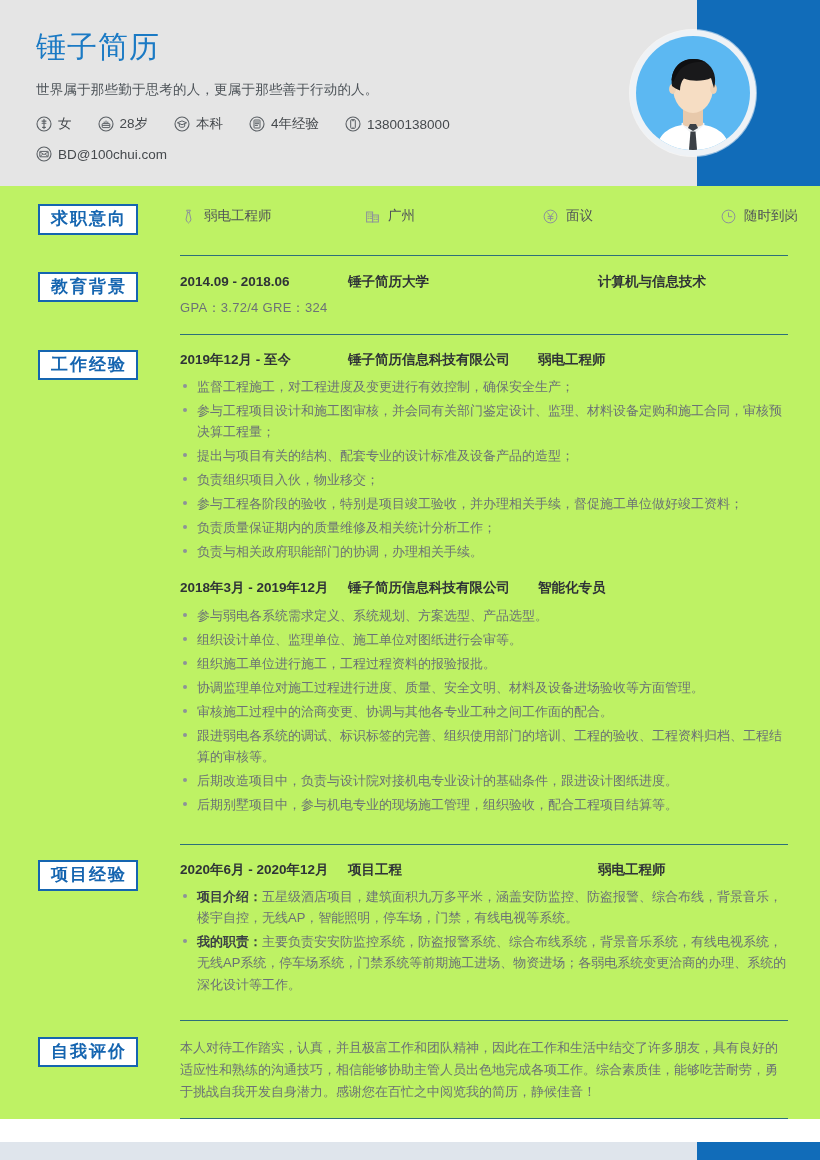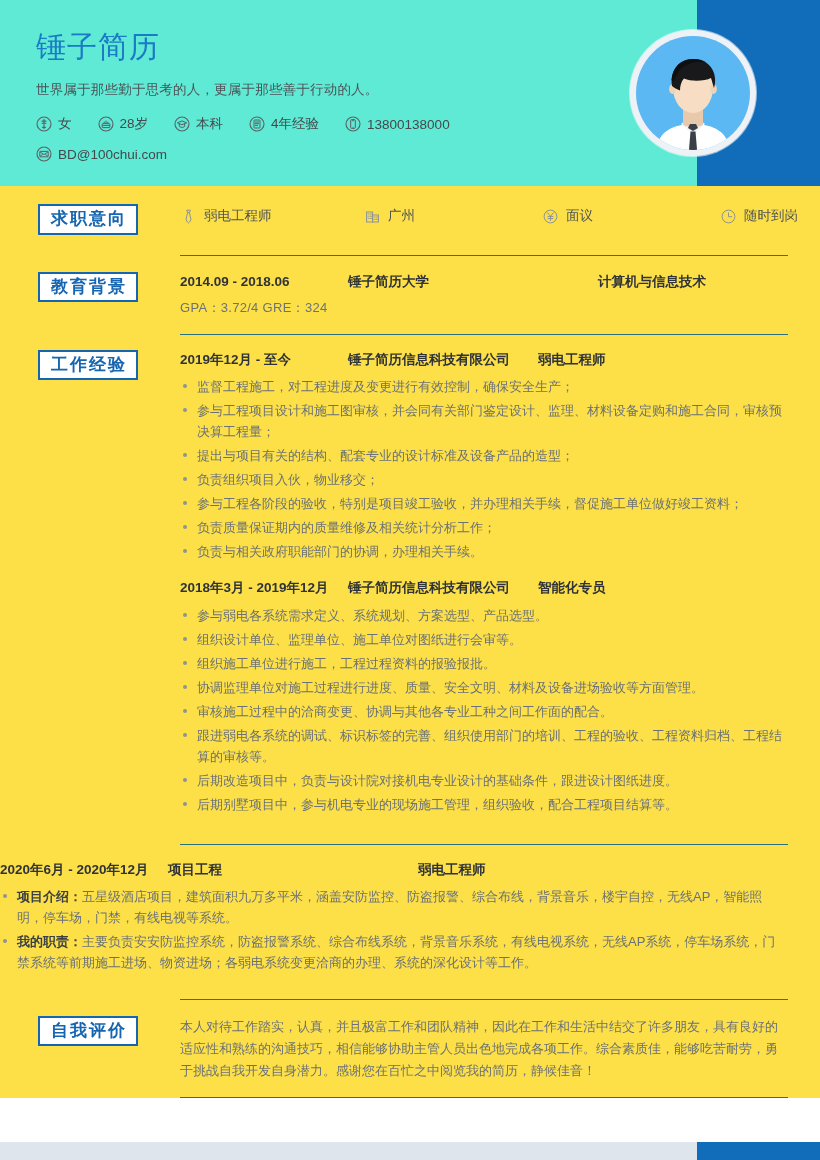--- a/index.html
+++ b/index.html
@@ -14,21 +14,21 @@
     font-family: "Liberation Sans", "DejaVu Sans", sans-serif;
     color: #4a4a4a;
     overflow: hidden;
   }
 
   
   .header {
     position: relative;
     width: 820px;
     height: 186px;
-    background: #5eead4;
+    background: #e5e5e5;
     overflow: hidden;
   }
   .header-blue-panel {
     position: absolute;
     left: 697px;
     top: 0;
     width: 123px;
     height: 186px;
     background: #116cb9;
   }
@@ -99,21 +99,21 @@
     border-radius: 50%;
     background: #5cb8f2;
     overflow: hidden;
   }
   .avatar-circle svg { display:block; }
 
   
   .sheet {
     position: relative;
     width: 820px;
-    background: #fde047;
+    background: #bef264;
   }
   .section {
     position: relative;
     display: flex;
     align-items: flex-start;
   }
   .sec-label-col {
     width: 180px;
     flex: 0 0 180px;
     padding-left: 38px;
@@ -451,20 +451,23 @@
           <li>后期别墅项目中，参与机电专业的现场施工管理，组织验收，配合工程项目结算等。</li>
         </ul>
       </div>
 
     </div>
   </div>
 
   <hr class="rule" style="margin-top:26px;">
 
   <div class="section" style="padding-top:15px;">
+    <div class="sec-label-col">
+      <span class="sec-tag">项目经验</span>
+    </div>
     <div class="sec-body">
       <div class="entry-head">
         <span class="eh-date">2020年6月 - 2020年12月</span>
         <span class="eh-org-wide">项目工程</span>
         <span class="eh-role">弱电工程师</span>
       </div>
       <ul class="bullets">
         <li><b>项目介绍：</b><span>五星级酒店项目，建筑面积九万多平米，涵盖安防监控、防盗报警、综合布线，背景音乐，楼宇自控，无线AP，智能照明，停车场，门禁，有线电视等系统。</span></li>
         <li><b>我的职责：</b><span>主要负责安安防监控系统，防盗报警系统、综合布线系统，背景音乐系统，有线电视系统，无线AP系统，停车场系统，门禁系统等前期施工进场、物资进场；各弱电系统变更洽商的办理、系统的深化设计等工作。</span></li>
       </ul>

